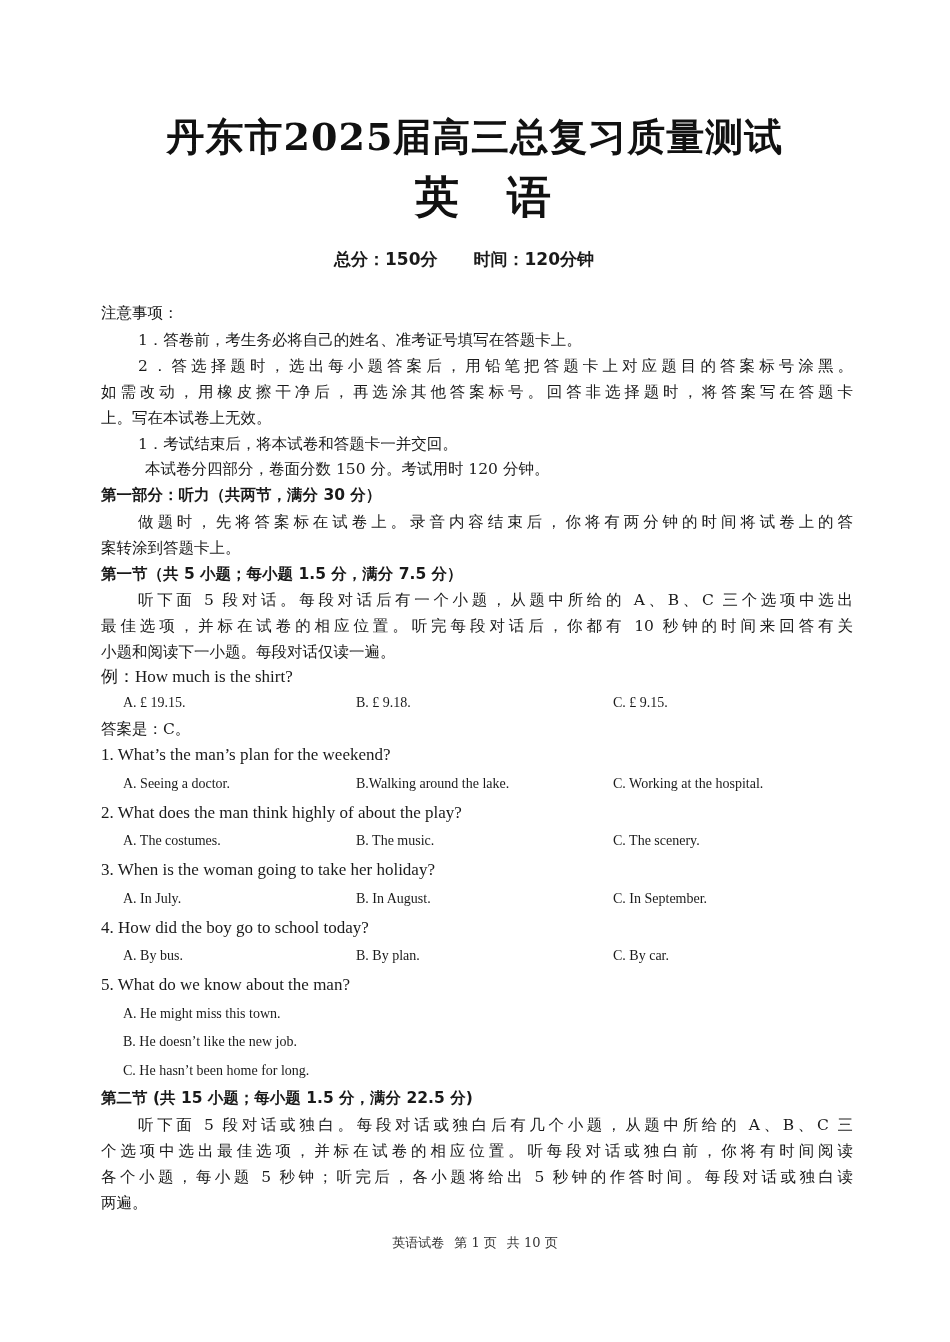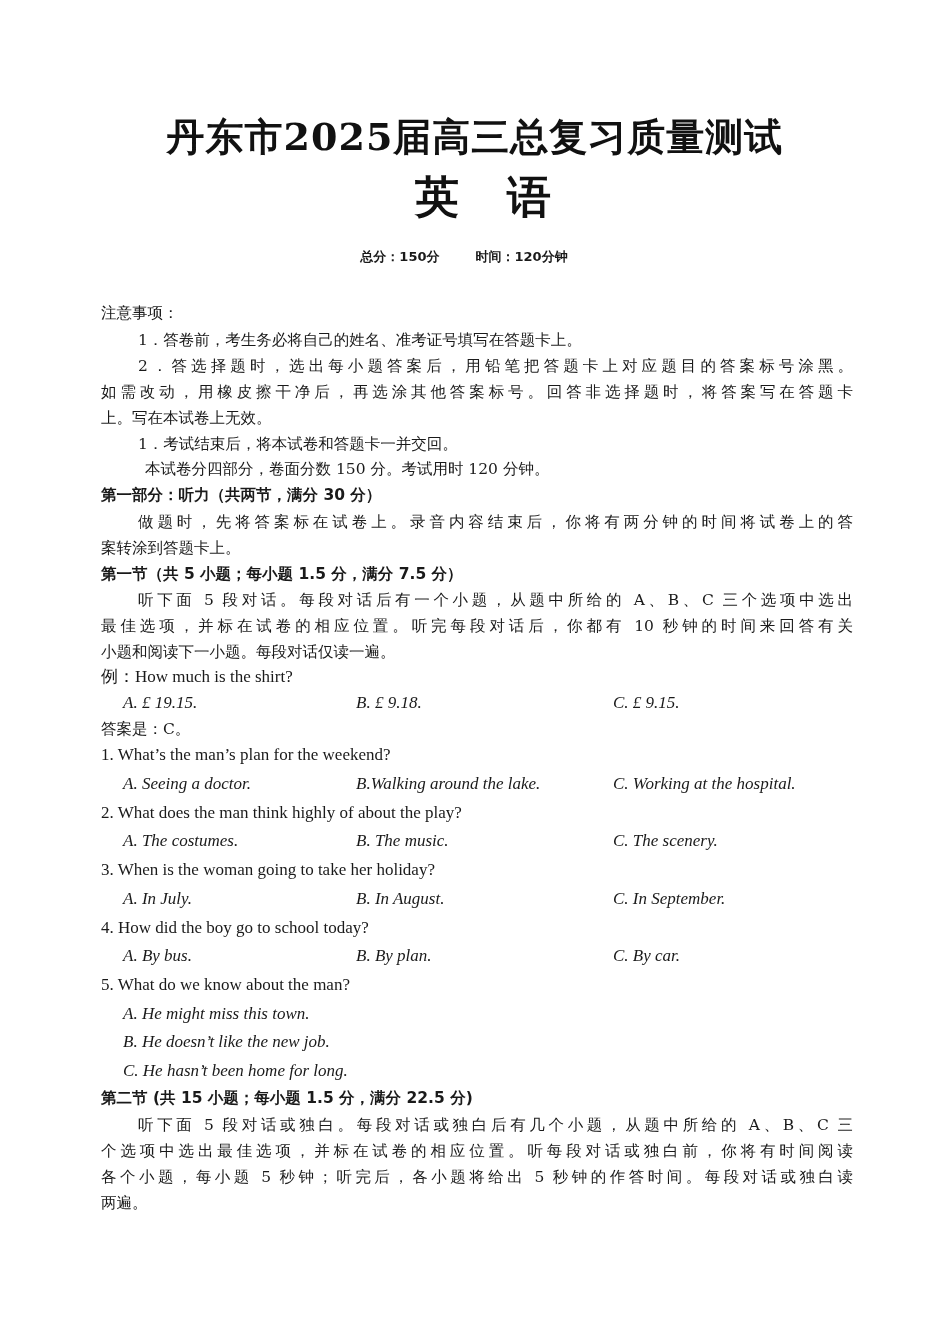--- a/index.html
+++ b/index.html
@@ -15,32 +15,32 @@
     letter-spacing: 1px; color: #111; margin-top: 6px;
   }
   .subject {
     position: absolute; top: 168px; left: 8px; width: 950px; text-align: center;
     font-family: "DejaVu Sans", sans-serif; font-weight: bold; font-size: 44px;
     color: #111;
   }
   .subject span + span { margin-left: 48px; }
   .meta {
     position: absolute; top: 248px; left: 0; width: 928px; text-align: center;
-    font-family: "DejaVu Sans", sans-serif; font-weight: bold; font-size: 13px;
+    font-family: "DejaVu Sans", sans-serif; font-weight: bold; font-size: 17px;
   }
   .meta span + span { margin-left: 36px; }
   .body { position: absolute; left: 101px; top: 300px; width: 752px; font-size: 15.5px; }
   .ln { position: absolute; left: 0; white-space: nowrap; line-height: 22px; }
   .ind { left: 37px; }
   .ind2 { left: 44px; }
   .bold { font-weight: bold; font-family: "DejaVu Sans", sans-serif; }
   .just { width: 752px; text-align: justify; text-align-last: justify; white-space: normal; }
   .justind { left: 37px; width: 715px; text-align: justify; text-align-last: justify; white-space: normal; }
   .q { font-family: "Liberation Serif", serif; font-size: 17px; }
-  .opt { position: absolute; white-space: nowrap; font-family: "Liberation Serif", serif; font-size: 17px; line-height: 22px; font-style: italic; }
+  .opt { position: absolute; white-space: nowrap; font-family: "Liberation Serif", serif; font-size: 14px; line-height: 22px; }
   .oa { left: 22px; }
   .ob { left: 255px; }
   .oc { left: 512px; }
   .footer {
     position: absolute; top: 1234px; left: 0; width: 950px; text-align: center;
     font-size: 13px; color: #333;
   }
   .footer span + span { margin-left: 10px; }
 </style>
 </head>
@@ -106,13 +106,16 @@
     <div class="opt oa" style="top:731px">B. He doesn’t like the new job.</div>
     <div class="opt oa" style="top:760px">C. He hasn’t been home for long.</div>
 
     <div class="ln bold" style="top:787px">第二节 (共 15 小题；每小题 1.5 分，满分 22.5 分)</div>
     <div class="ln justind" style="top:814px">听下面 5 段对话或独白。每段对话或独白后有几个小题，从题中所给的 A、B、C 三</div>
     <div class="ln just" style="top:840px">个选项中选出最佳选项，并标在试卷的相应位置。听每段对话或独白前，你将有时间阅读</div>
     <div class="ln just" style="top:866px">各个小题，每小题 5 秒钟；听完后，各小题将给出 5 秒钟的作答时间。每段对话或独白读</div>
     <div class="ln" style="top:892px">两遍。</div>
   </div>
 
+  <div class="footer">
+    <span>英语试卷</span><span>第 1 页</span><span>共 10 页</span>
+  </div>
 </div>
 
 </body></html>

